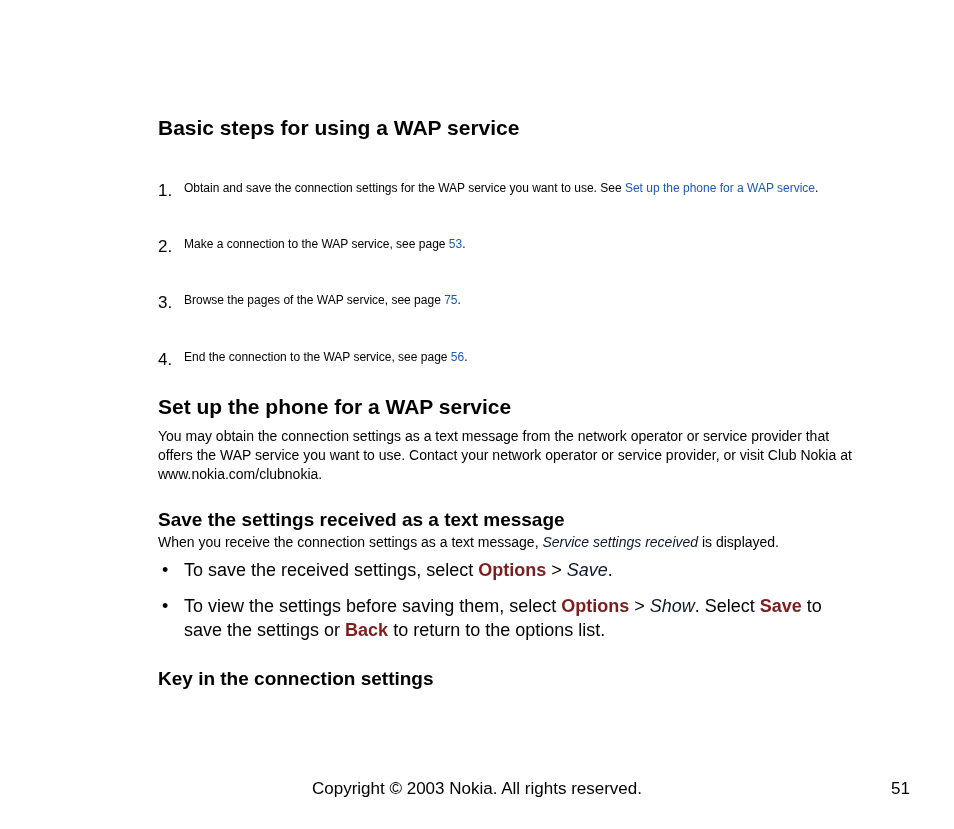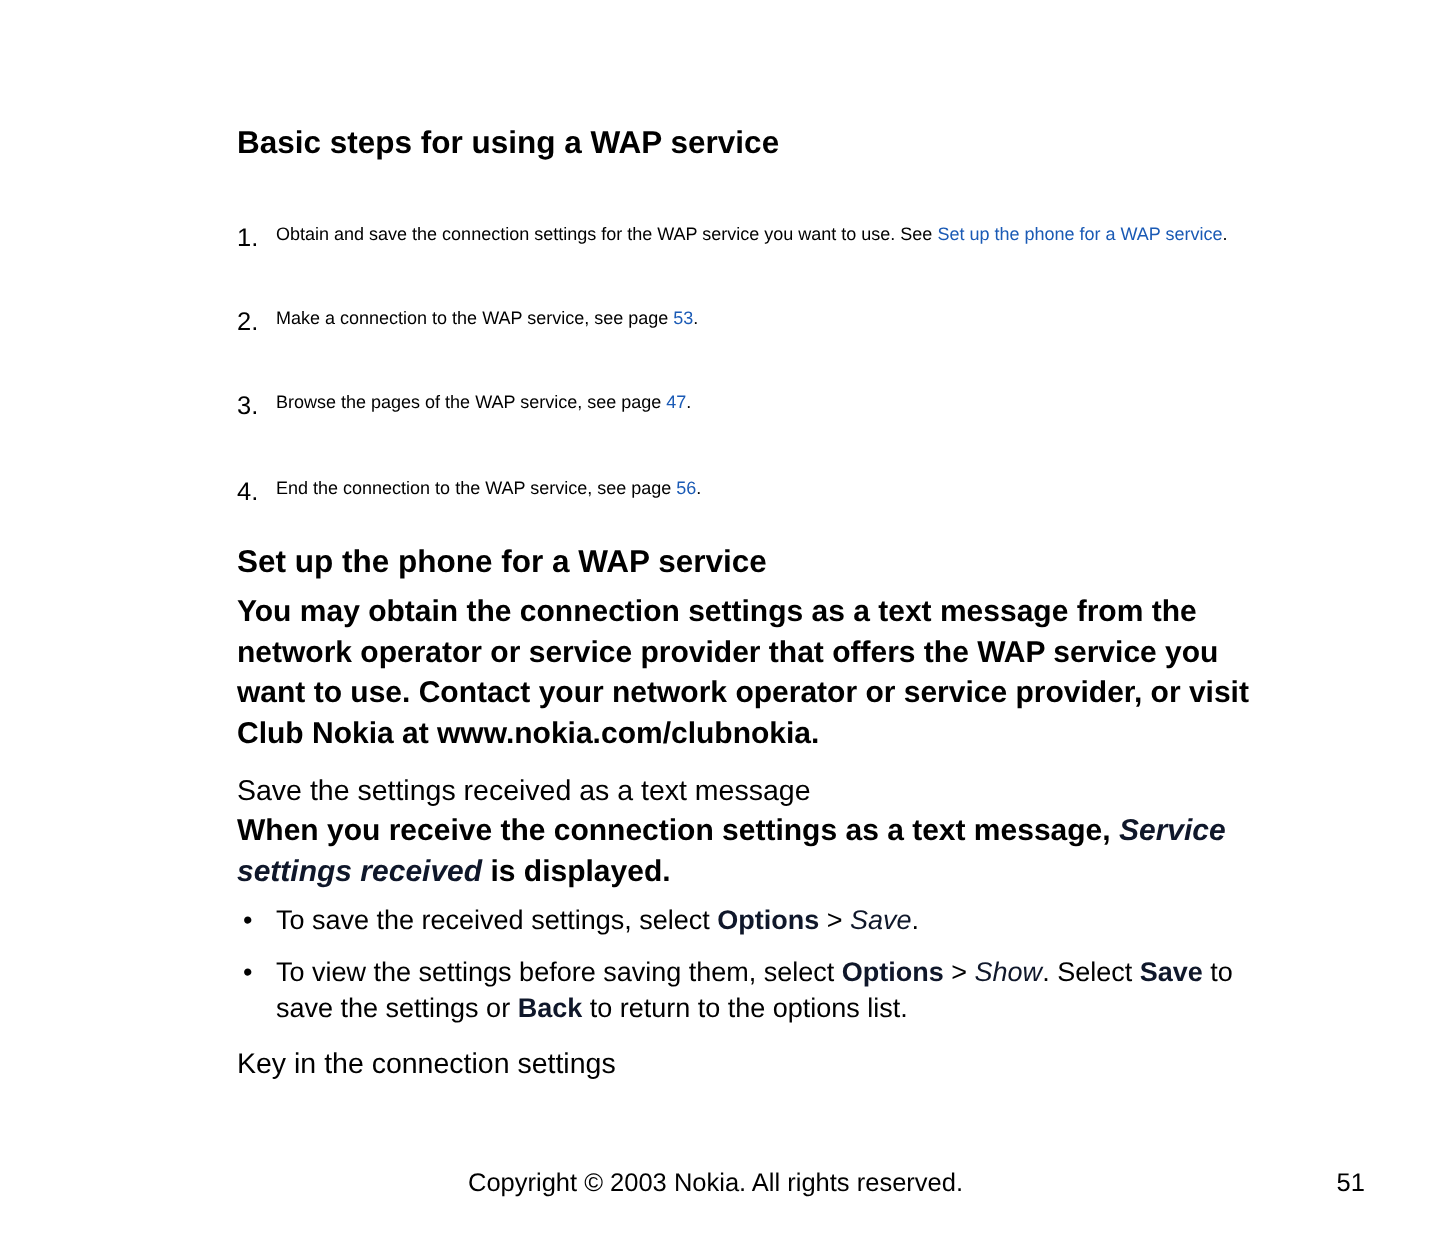--- a/index.html
+++ b/index.html
@@ -9,41 +9,40 @@
     }
     body {
       width: 954px;
       height: 829px;
       background: #fff;
       font-family: Arial, Helvetica, sans-serif;
       color: #000;
       position: relative;
     }
     .page {
-      padding: 84px 92px 0 158px;
+      padding: 116px 92px 0 158px;
     }
     h2 {
       font-size: 21px;
       font-weight: bold;
       margin-bottom: 8px;
     }
     h2.second {
       margin-top: 30px;
     }
     h3 {
       font-size: 19px;
-      font-weight: normal;
-      margin-top: 14px;
+      font-weight: bold;
+      margin-top: 26px;
       margin-bottom: 2px;
     }
     p {
-      font-size: 20px;
+      font-size: 14px;
       line-height: 1.35;
       margin-bottom: 10px;
-      font-weight: bold;
     }
     ol {
       list-style: none;
       counter-reset: item;
       margin-bottom: 4px;
     }
     ol li {
       font-size: 12px;
       line-height: 1.35;
       padding-left: 26px;
@@ -72,21 +71,21 @@
     ul li::before {
       content: "•";
       position: absolute;
       left: 4px;
       font-size: 18px;
     }
     .link {
       color: #1a5ab5;
     }
     .ui-bold {
-      color: #0f172a;
+      color: #7f1d1d;
       font-weight: bold;
     }
     .ui-italic {
       color: #0f172a;
       font-style: italic;
     }
     .gt {
       color: #000;
     }
     .footer {
@@ -110,21 +109,21 @@
   </style>
 </head>
 <body>
 
 <div class="page">
 
   <h2>Basic steps for using a WAP service</h2>
   <ol>
     <li><span>Obtain and save the connection settings for the WAP service you want to use. See </span><span class="link">Set up the phone for a WAP service</span><span>.</span></li>
     <li><span>Make a connection to the WAP service, see page </span><span class="link">53</span><span>.</span></li>
-    <li><span>Browse the pages of the WAP service, see page </span><span class="link">47</span><span>.</span></li>
+    <li><span>Browse the pages of the WAP service, see page </span><span class="link">75</span><span>.</span></li>
     <li><span>End the connection to the WAP service, see page </span><span class="link">56</span><span>.</span></li>
   </ol>
 
   <h2 class="second">Set up the phone for a WAP service</h2>
   <p>You may obtain the connection settings as a text message from the network operator or service provider that offers the WAP service you want to use. Contact your network operator or service provider, or visit Club Nokia at www.nokia.com/clubnokia.</p>
 
   <h3>Save the settings received as a text message</h3>
   <p class="intro-after-h3"><span>When you receive the connection settings as a text message, </span><span class="ui-italic">Service settings received</span><span> is displayed.</span></p>
   <ul>
     <li><span>To save the received settings, select </span><span class="ui-bold">Options</span><span class="gt"> &gt; </span><span class="ui-italic">Save</span><span>.</span></li>

